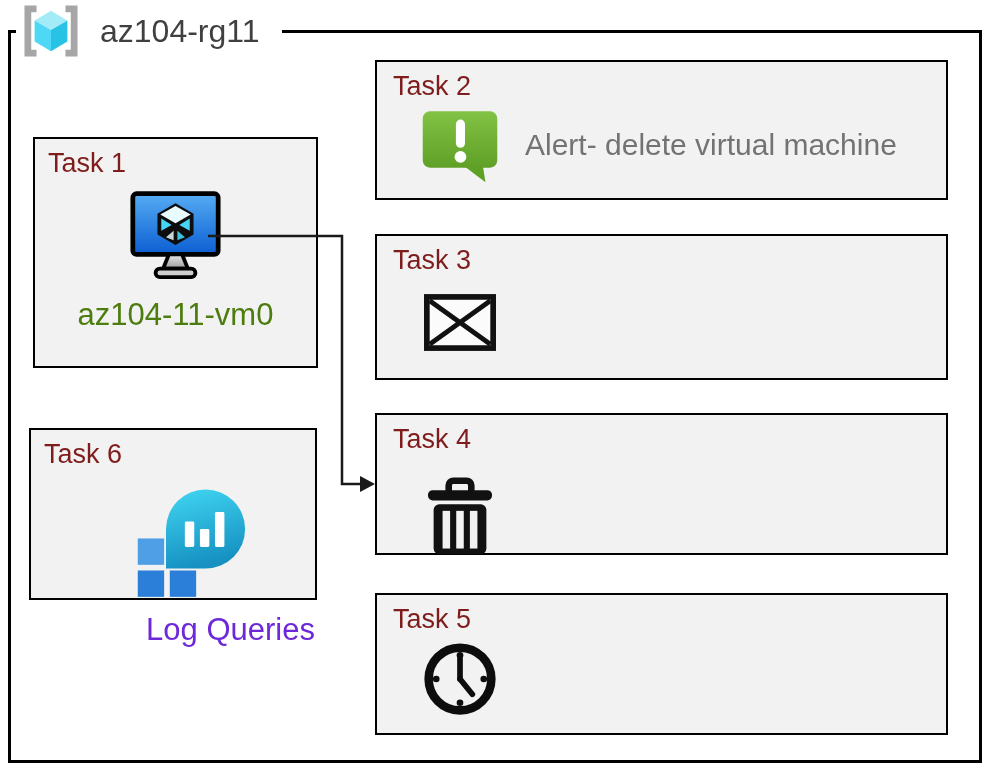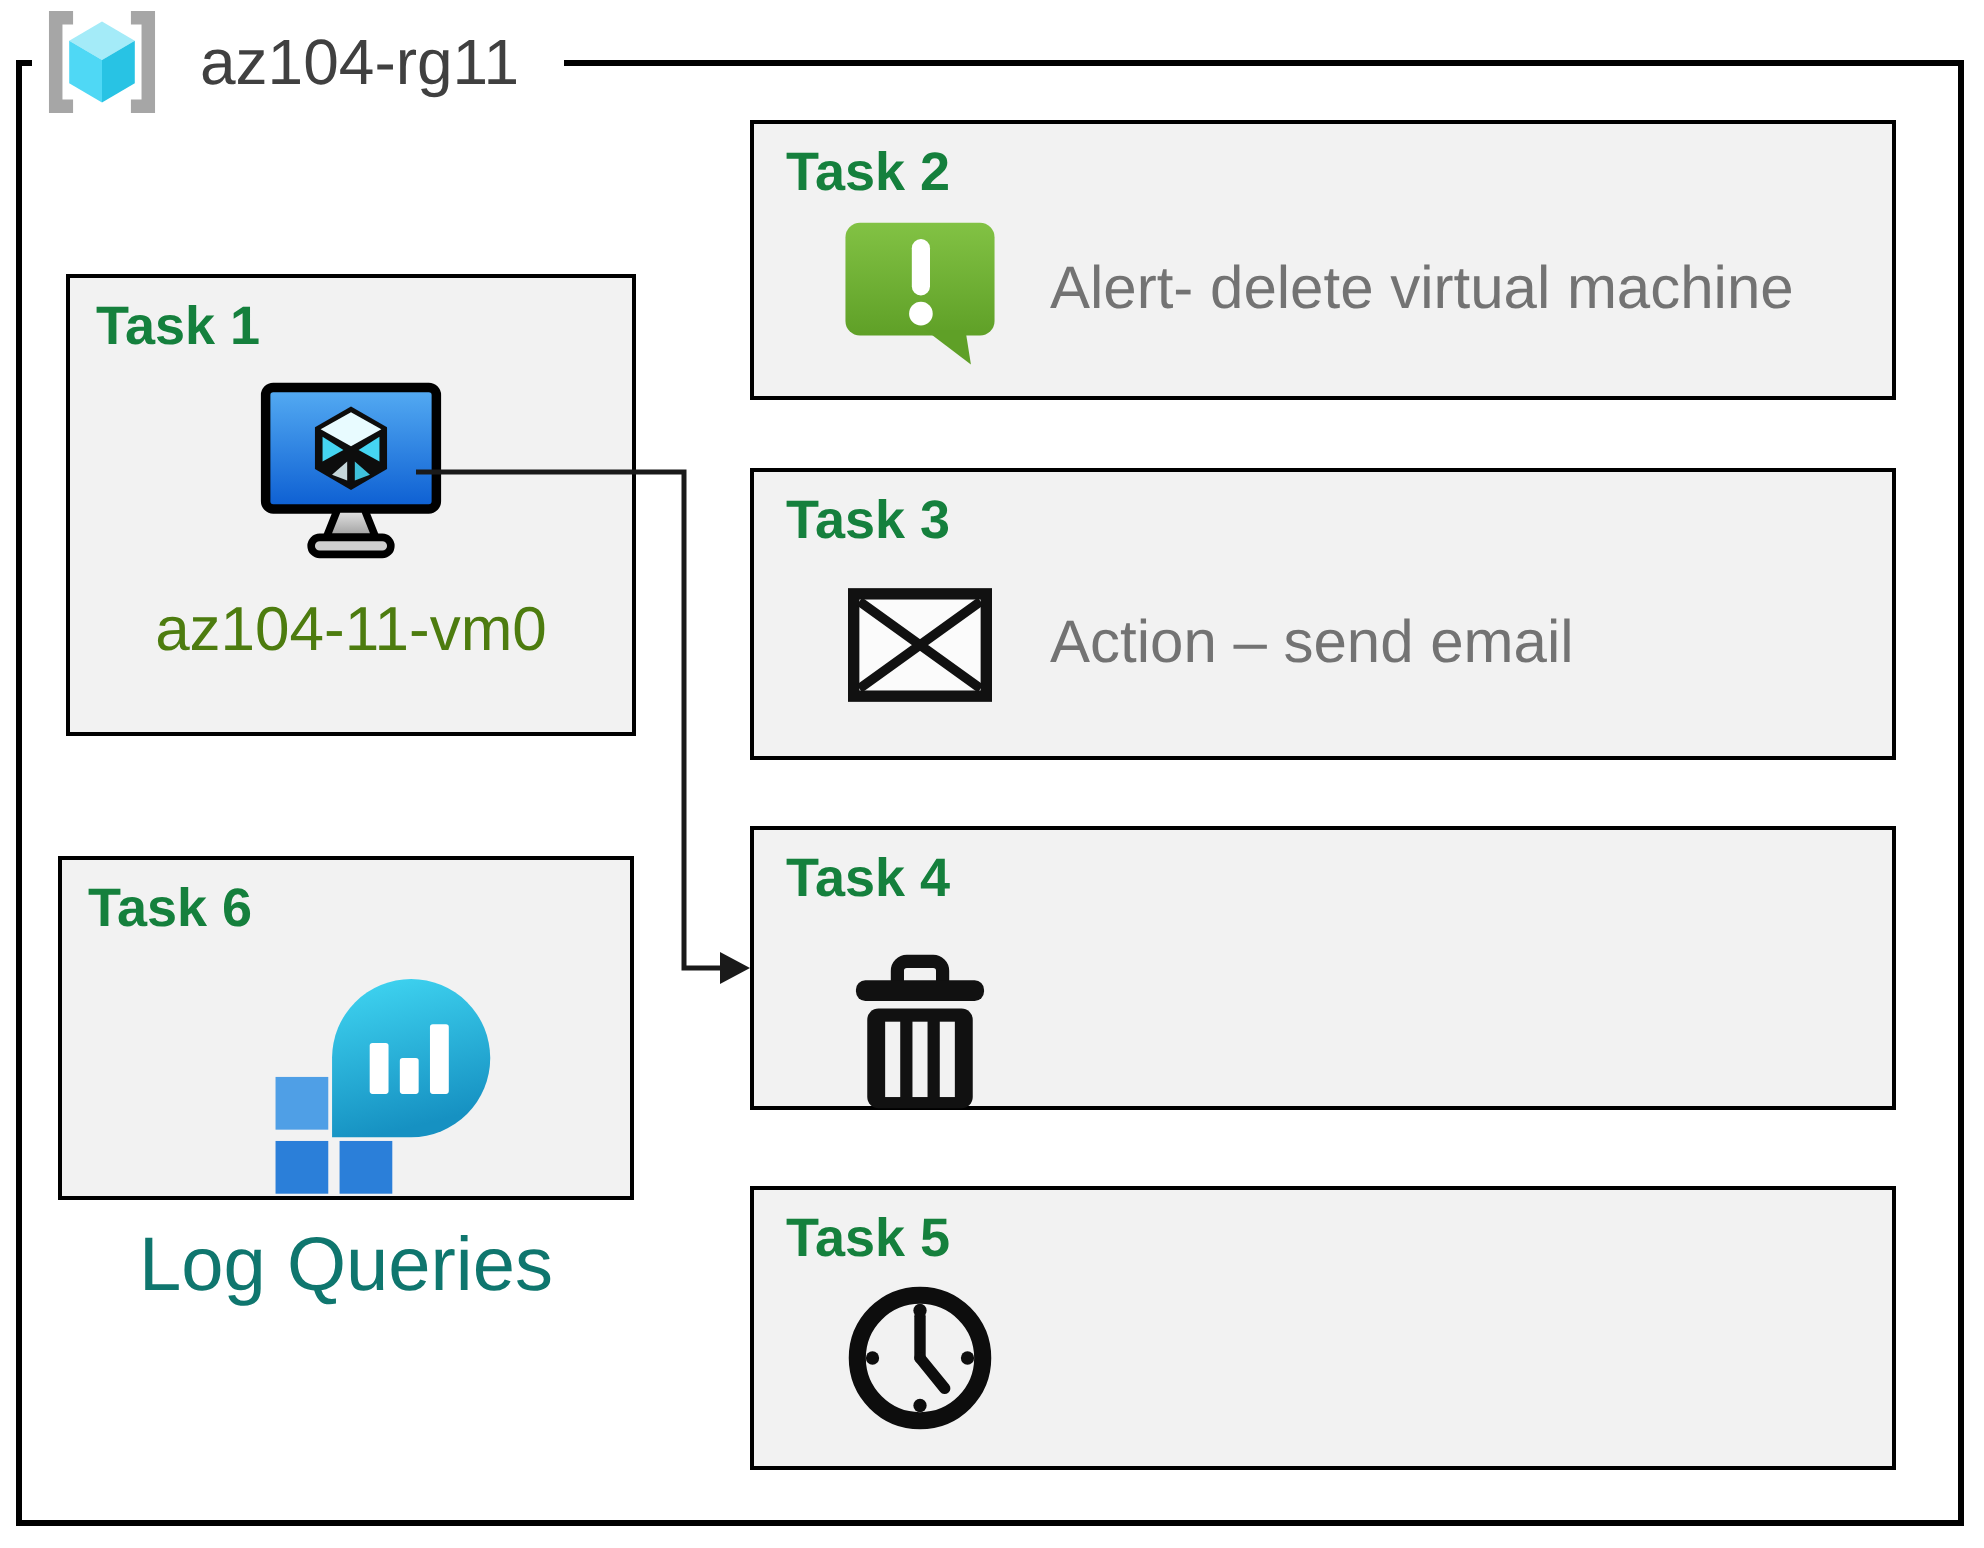--- a/index.html
+++ b/index.html
@@ -10,31 +10,31 @@
   .rg-frame{position:absolute;left:8px;top:30px;width:974px;height:733px;
             border:3px solid #000;box-sizing:border-box;background:#fff;}
 
   
   .rg-header{position:absolute;left:16px;top:2px;height:58px;background:#fff;
              display:flex;align-items:center;gap:18px;padding:0 22px 0 4px;z-index:5;}
   .rg-title{font-size:32px;color:#404040;white-space:nowrap;}
 
   .task-box{position:absolute;background:#f2f2f2;border:2px solid #000;
             box-sizing:border-box;display:flex;flex-direction:column;z-index:2;}
-  .task-title{font-weight:700;font-size:27px;color:#15803d;line-height:1.05;}
+  .task-title{font-weight:400;font-size:27px;color:#7f1d1d;line-height:1.05;}
 
   
   .box-task1{left:33px;top:137px;width:285px;height:231px;}
   .box-task6{left:29px;top:428px;width:288px;height:172px;}
   .left-head{margin:10px 0 0 13px;}
   .icon-center{display:flex;justify-content:center;}
   .vm-icon-wrap{margin-top:12px;}
   .log-icon-wrap{margin-top:12px;margin-left:34px;}
   .left-label{font-size:31px;color:#4d7c0f;text-align:center;margin-top:16px;}
-  .left-label-6{font-size:38px;color:#0f766e;text-align:center;margin-top:0px;}
+  .left-label-6{font-size:31px;color:#6d28d9;text-align:right;margin-top:0px;}
 
   
   .rbox{left:375px;width:573px;padding:10px 16px 8px 16px;}
   .box-task2{top:60px;height:140px;}
   .box-task3{top:234px;height:146px;}
   .box-task4{top:413px;height:142px;gap:23px;}
   .box-task5{top:593px;height:142px;}
   .task-row{flex:1;display:flex;align-items:center;}
   .ricon{width:82px;display:flex;justify-content:center;margin-left:26px;flex:0 0 auto;}
   .rlabel{font-size:30px;color:#737373;margin-left:24px;white-space:nowrap;}
@@ -134,21 +134,20 @@
 
 <div class="task-box rbox box-task3">
   <div class="task-title">Task 3</div>
   <div class="task-row">
     <span class="ricon">
       <svg width="72" height="57" viewBox="0 0 76 60">
         <rect x="3" y="3" width="70" height="54" fill="#fbfbfb" stroke="#111" stroke-width="6"></rect>
         <path d="M6,7 L70,53 M70,7 L6,53" stroke="#111" stroke-width="5" fill="none"></path>
       </svg>
     </span>
-    <span class="rlabel">Action – send email</span>
   </div>
 </div>
 
 <div class="task-box rbox box-task4">
   <div class="task-title">Task 4</div>
   <div class="task-row">
     <span class="ricon">
       <svg width="68" height="81" viewBox="0 0 72 86">
         <rect x="24" y="5" width="24" height="16" rx="5" fill="none" stroke="#111" stroke-width="7"></rect>
         <rect x="2" y="15" width="68" height="11" rx="5" fill="#111"></rect>

